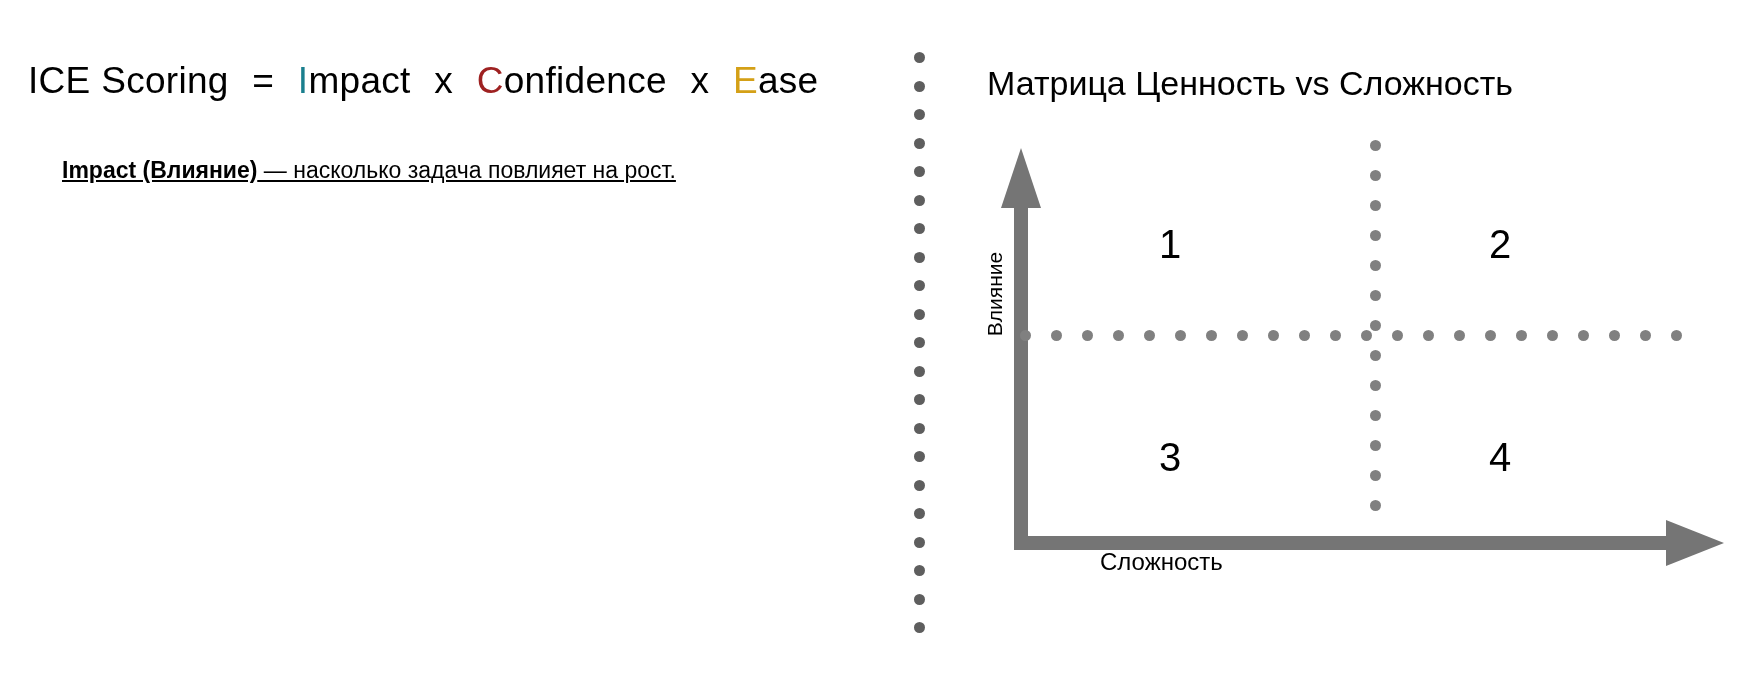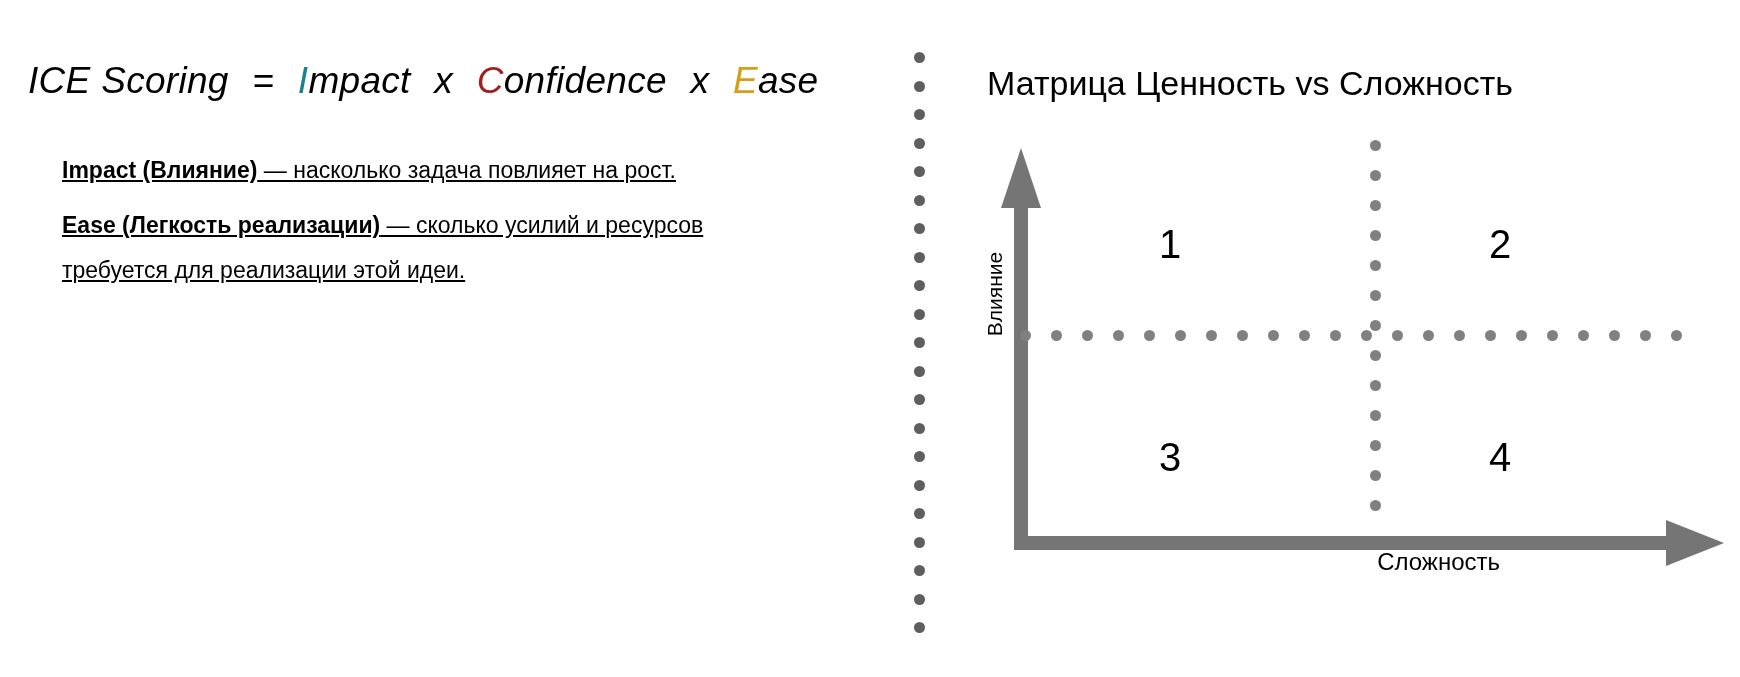--- a/index.html
+++ b/index.html
@@ -27,21 +27,20 @@
 
   #ice-formula {
     position: absolute;
     left: 28px;
     top: 60px;
     font-size: 37px;
     line-height: 1.15;
     white-space: nowrap;
     letter-spacing: 0.3px;
     font-weight: 400;
-    font-style: italic;
   }
   #ice-formula .gap { display:inline-block; width: 13px; }
 
   #definitions {
     position: absolute;
     left: 62px;
     top: 148px;
     width: 720px;
   }
   .definition {
@@ -144,21 +143,21 @@
     transform: rotate(-90deg);
     transform-origin: center center;
     white-space: nowrap;
     color: #000;
   }
   #x-axis-label {
     position: absolute;
     left: 160px;
     top: 548px;
     width: 400px;
-    text-align: right;
+    text-align: left;
     font-size: 24px;
     white-space: nowrap;
     color: #000;
   }
 
   
   .dotline {
     position: absolute;
   }
   .dotline .dot {
@@ -205,23 +204,20 @@
     <span><span style="color:#1a7f8e">I</span><span>mpact</span></span><span class="gap"></span>
     <span>x</span><span class="gap"></span>
     <span><span style="color:#9e2121">C</span><span>onfidence</span></span><span class="gap"></span>
     <span>x</span><span class="gap"></span>
     <span><span style="color:#d4a017">E</span><span>ase</span></span>
   </div>
 
   <div id="definitions">
     <p class="definition">
       <span class="term">Impact (Влияние)</span><span class="rest"> — насколько задача повлияет на рост.</span>
-    </p>
-    <p class="definition">
-      <span class="term">Ease (Легкость реализации)</span><span class="rest"> — сколько усилий и ресурсов требуется для реализации этой идеи.</span>
     </p>
   </div>
 
 </div>
 
 <div id="panel-divider">
     <span class="pdot" style="top: 0px;"></span>
     <span class="pdot" style="top: 28.5px;"></span>
     <span class="pdot" style="top: 57px;"></span>
     <span class="pdot" style="top: 85.5px;"></span>

